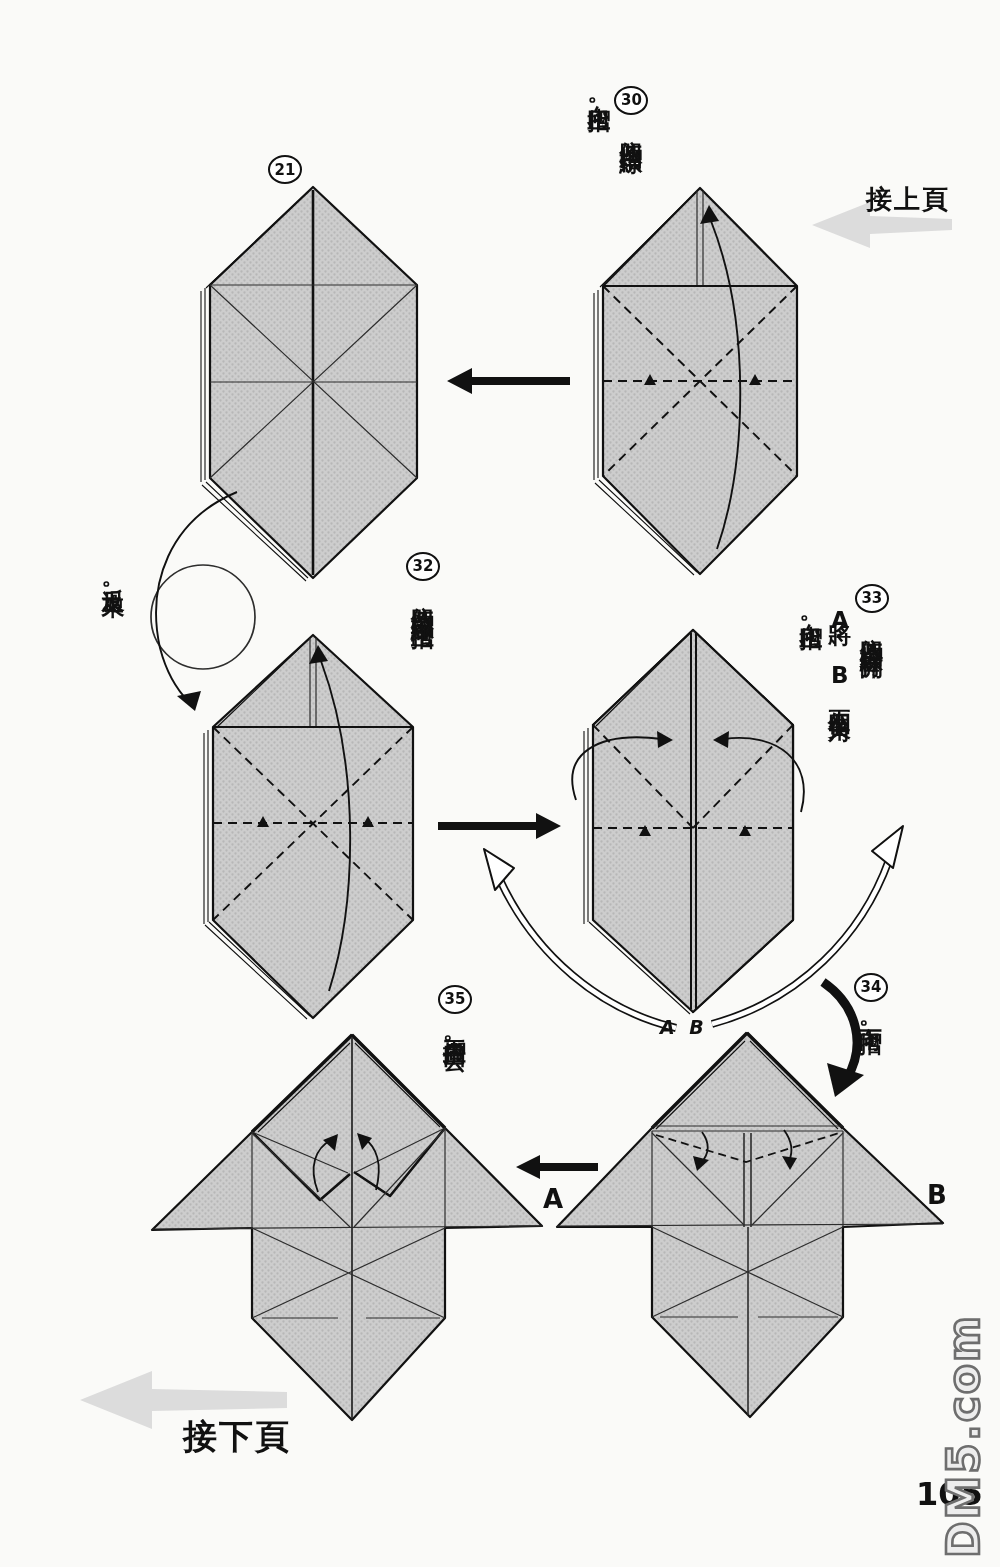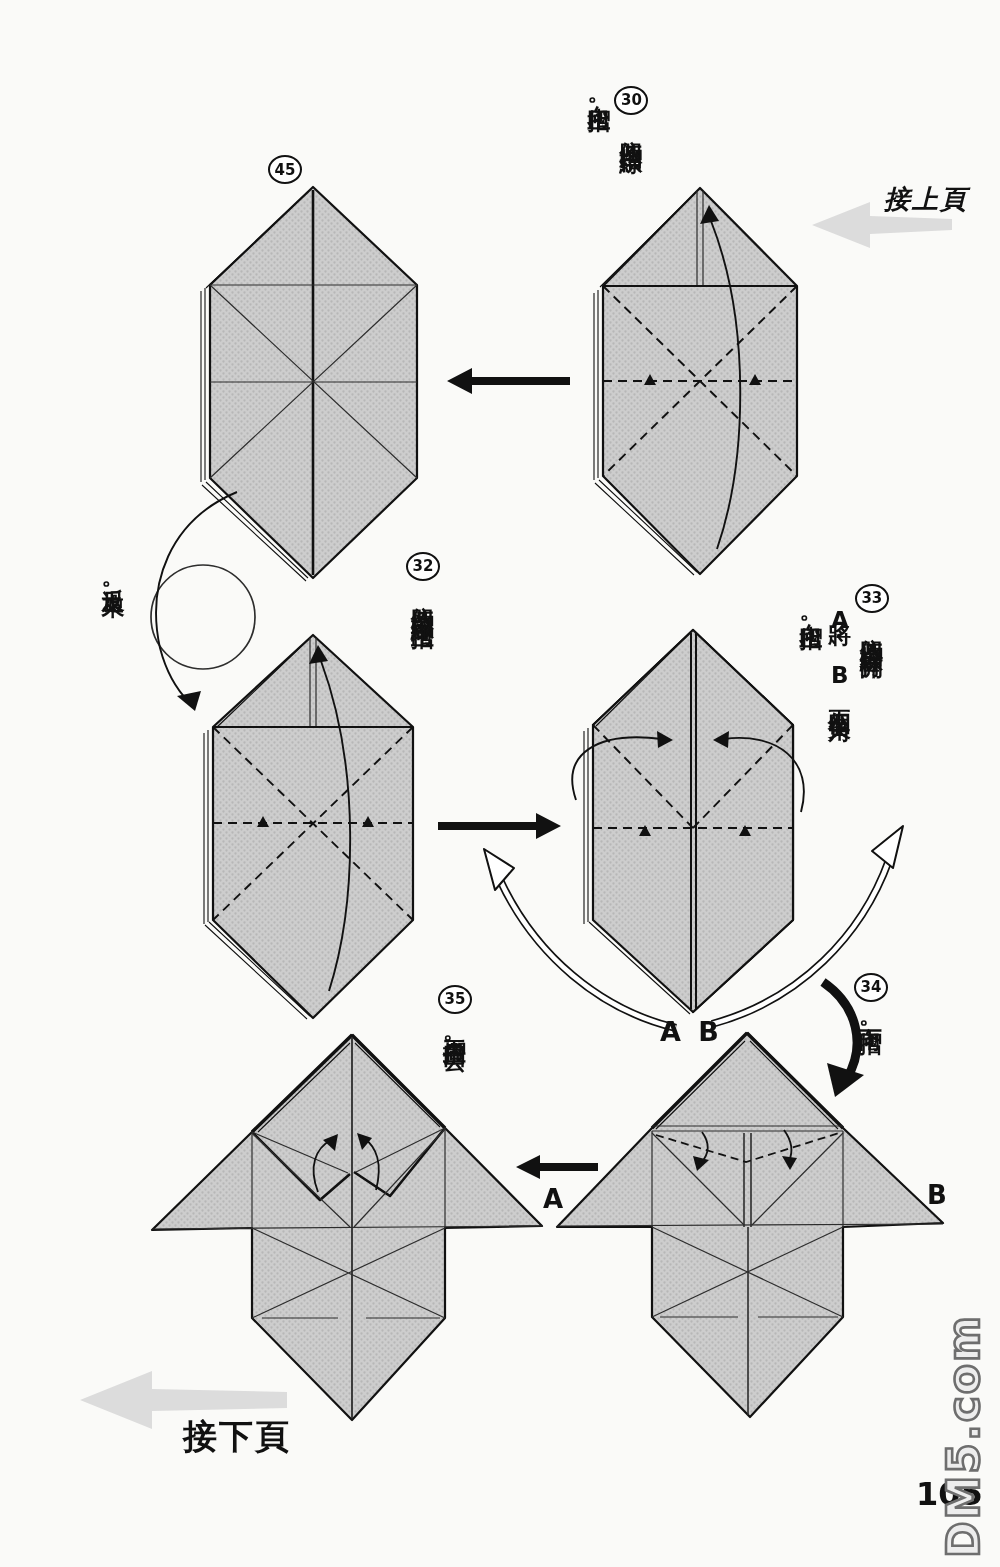--- a/index.html
+++ b/index.html
@@ -189,21 +189,21 @@
   <div class="step-label" style="left:584px; top:86px; height:360px;">
     <div class="vcol">
       <span class="circle-num">30</span><span>依凹凸摺線</span>
     </div>
     <div class="vcol">
       <span>向上摺。</span>
     </div>
   </div>
 
   <div class="txt" style="left:268px; top:155px;">
-    <span class="circle-num">45</span>
+    <span class="circle-num">21</span>
   </div>
 
   <div class="step-label" style="left:404px; top:552px; height:250px;">
     <div class="vcol">
       <span class="circle-num">32</span><span>依凹凸摺線向上摺。</span>
     </div>
   </div>
 
   <div class="step-label" style="left:796px; top:584px; height:330px;">
     <div class="vcol">
@@ -226,23 +226,23 @@
   <div class="step-label" style="left:436px; top:985px; height:210px;">
     <div class="vcol">
       <span class="circle-num">35</span><span>再摺回去。</span>
     </div>
   </div>
 
   <div class="step-label" style="left:98px; top:570px; height:130px;">
     <div class="vcol"><span>反過來。</span></div>
   </div>
 
-  <div class="hlabel" style="left:884px; top:182px;font-style:italic;">接上頁</div>
+  <div class="hlabel" style="left:866px; top:182px;">接上頁</div>
   <div class="hlabel" style="left:183px; top:1414px; font-size:34px;">接下頁</div>
 
-  <div class="ptlabel" style="left:660px; top:1016px; font-size:27px;">A B</div>
+  <div class="ptlabel" style="left:660px; top:1016px; font-size:19px;font-style:italic;">A B</div>
   <div class="ptlabel" style="left:543px; top:1184px;">A</div>
   <div class="ptlabel" style="left:927px; top:1180px;">B</div>
 
   <div class="pagenum" style="left:916px; top:1475px;">105</div>
   <div class="watermark">DM5.com</div>
 
 </div>
 
 </body></html>

